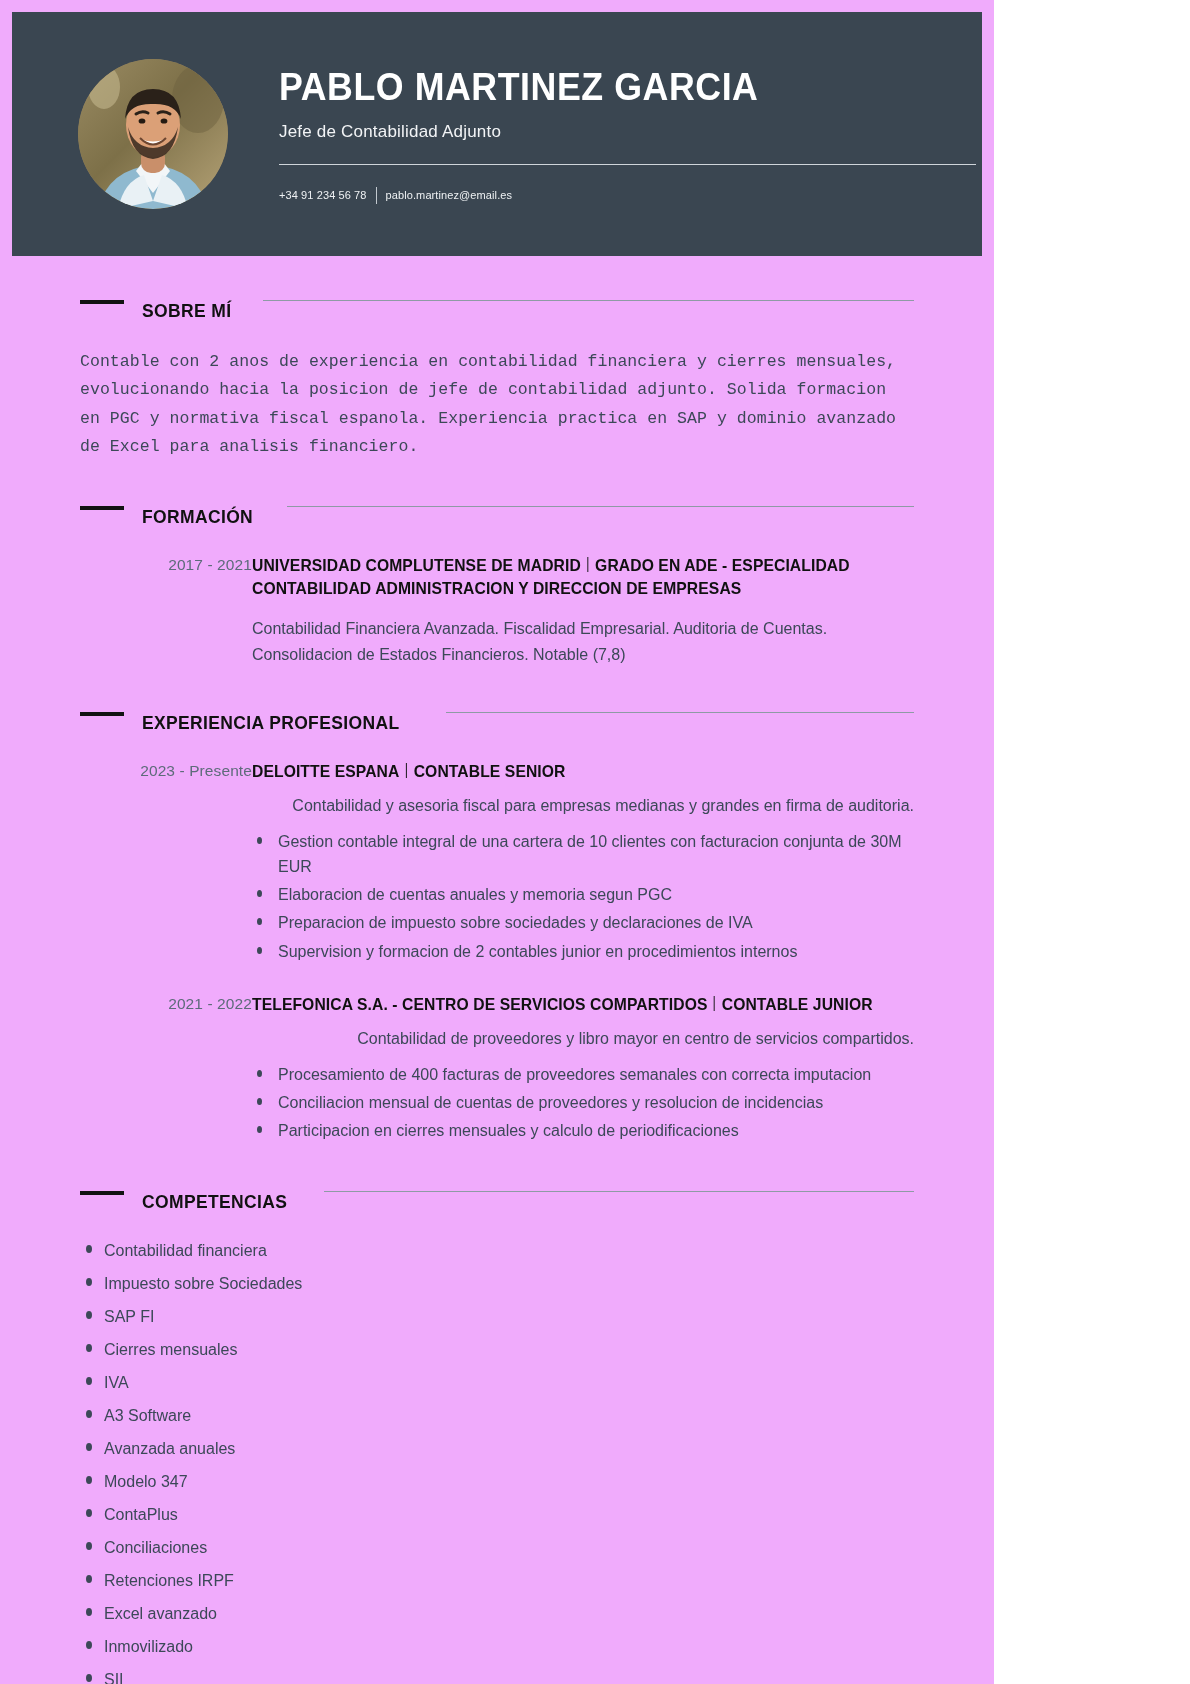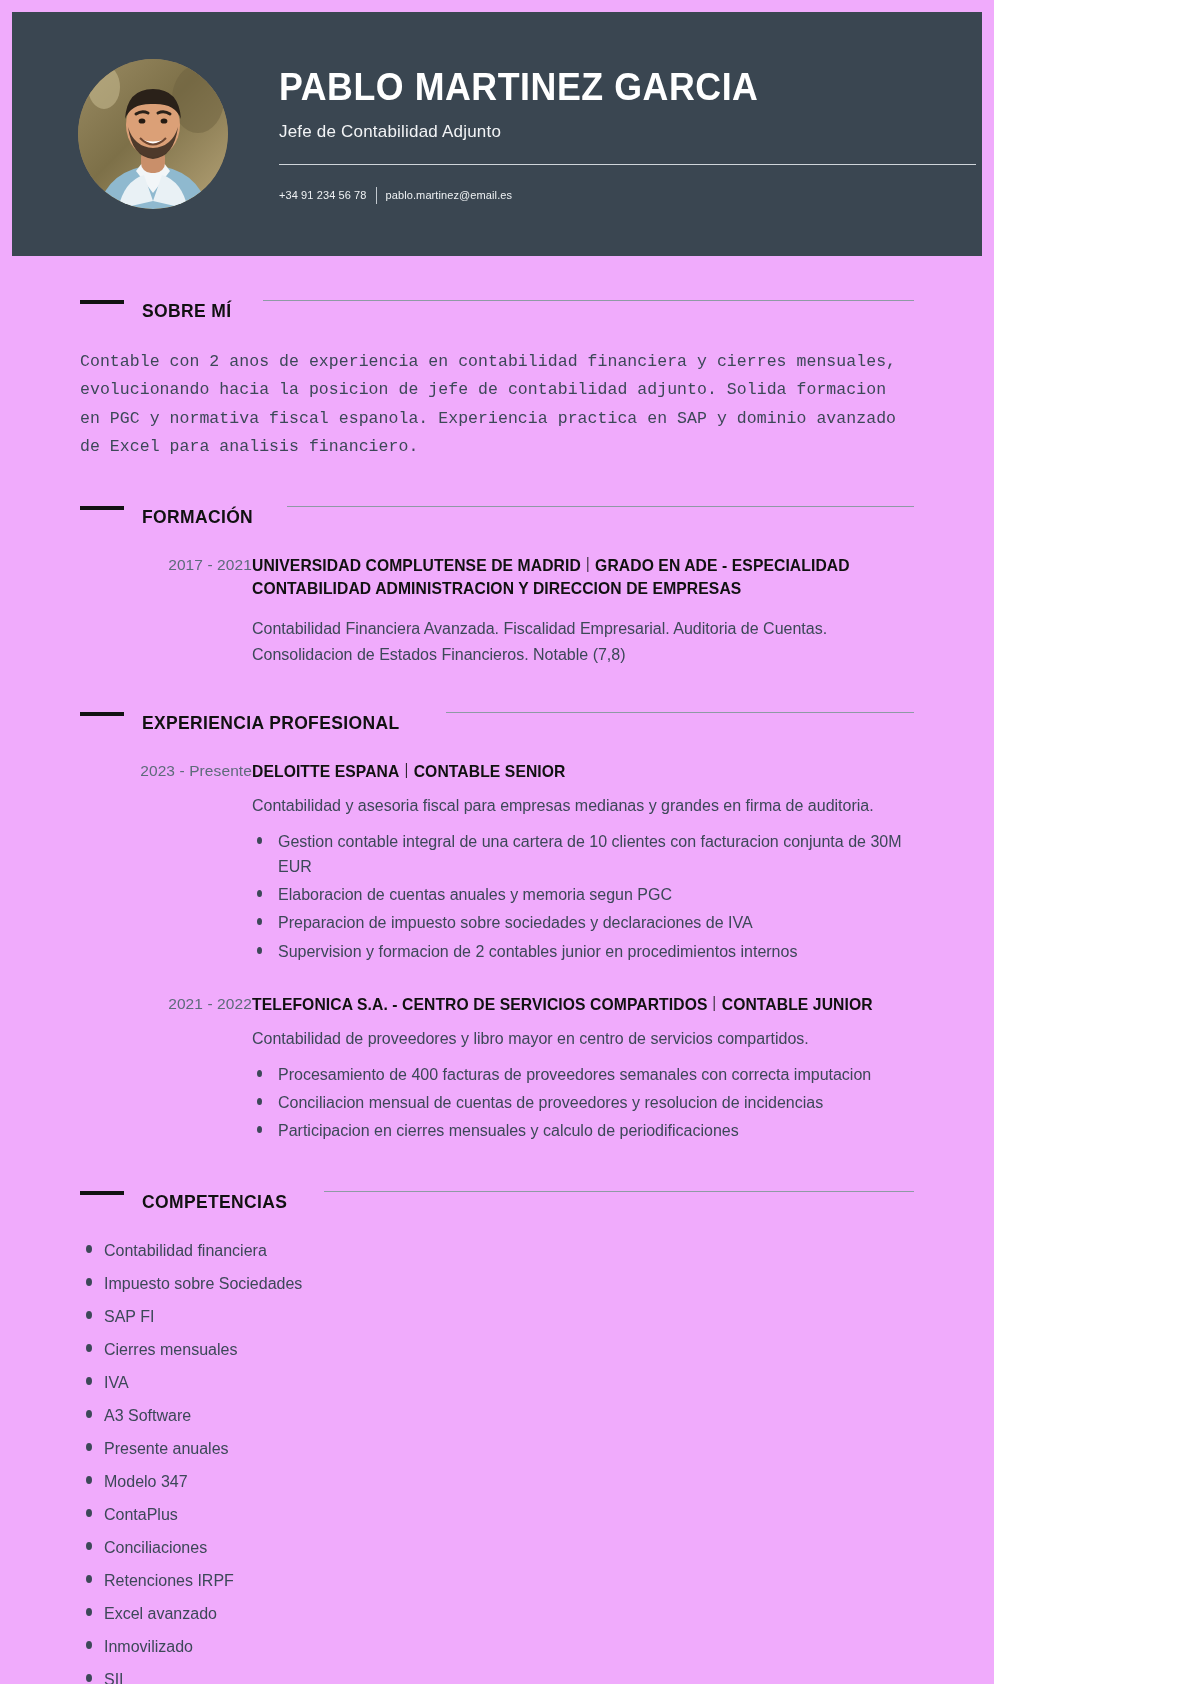--- a/index.html
+++ b/index.html
@@ -156,21 +156,21 @@
     height: 15px;
     background: #111111;
     margin: 0 7px -1px 7px;
   }
   .entry .desc {
     font-size: 16px;
     color: #3c4858;
     margin-top: 16px;
     line-height: 1.6;
   }
-  .entry .desc.tight { margin-top: 10px; }
+  .entry .desc.tight { margin-top: 10px; text-align: right; }
   ul.bullets {
     list-style: none;
     margin: 10px 0 0 0;
     padding: 0;
   }
   ul.bullets li {
     position: relative;
     padding-left: 26px;
     font-size: 16px;
     color: #3c4858;
@@ -346,21 +346,21 @@
 
     <div class="skills">
       <div class="skill">Contabilidad financiera</div>
       <div class="skill">Impuesto sobre Sociedades</div>
       <div class="skill">SAP FI</div>
 
       <div class="skill">Cierres mensuales</div>
       <div class="skill">IVA</div>
       <div class="skill">A3 Software</div>
 
-      <div class="skill">Presente anuales</div>
+      <div class="skill">Avanzada anuales</div>
       <div class="skill">Modelo 347</div>
       <div class="skill">ContaPlus</div>
 
       <div class="skill">Conciliaciones</div>
       <div class="skill">Retenciones IRPF</div>
       <div class="skill">Excel avanzado</div>
 
       <div class="skill">Inmovilizado</div>
       <div class="skill">SII</div>
       <div class="skill">Modelo Query</div>

